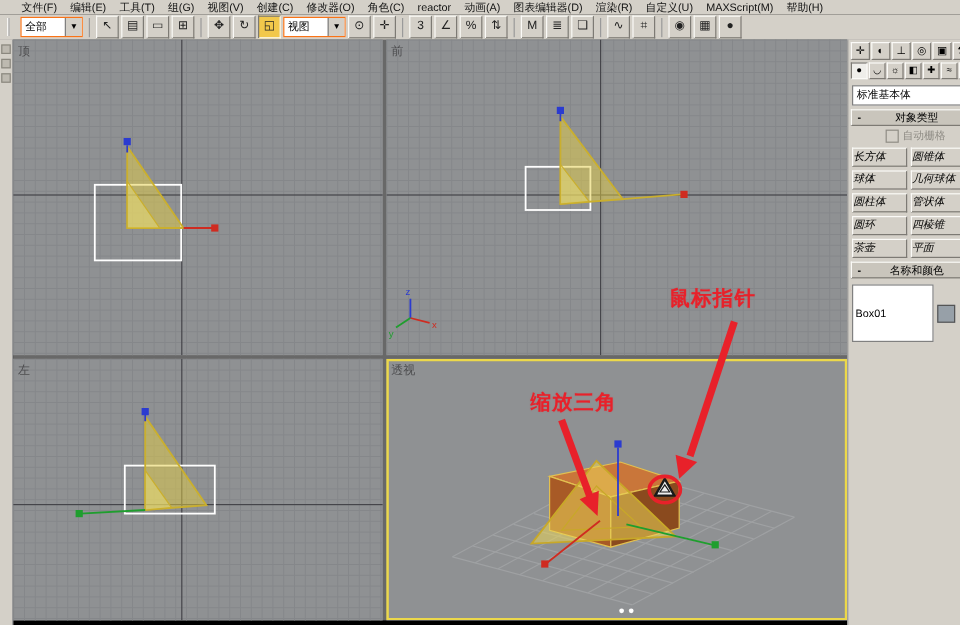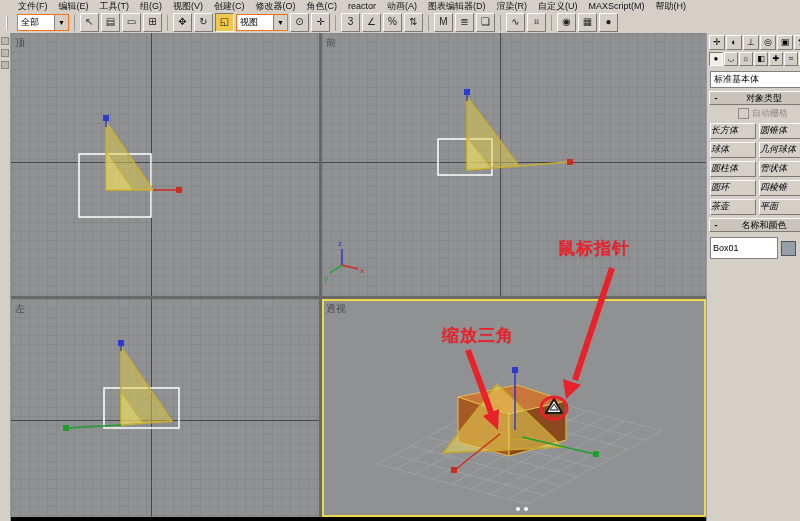--- a/index.html
+++ b/index.html
@@ -56,21 +56,21 @@
            border-color:#fbfaf7 #7d7a74 #7d7a74 #fbfaf7;display:flex;align-items:center;font-size:9px;}
   .rollout .minus{width:12px;text-align:center;font-weight:bold;}
   .rollout .rtitle{flex:1;text-align:center;padding-right:10px;}
   .autogrid{display:flex;align-items:center;gap:3px;justify-content:center;color:#8f8c85;margin:1px 0 3px 0;}
   .autogrid .cb{width:9px;height:9px;background:#d4d0c8;border:1px solid #8f8c85;}
   .btn-grid{display:grid;grid-template-columns:46px 46px;gap:3px;padding:0 3px;}
   .obtn{height:14px;background:#d4d0c8;border:1px solid;border-color:#fbfaf7 #7d7a74 #7d7a74 #fbfaf7;
         text-align:left;font-size:9px;line-height:13px;white-space:nowrap;overflow:hidden;font-style:italic;}
   .namerow{display:flex;align-items:center;gap:3px;padding:3px 3px;}
   .namerow input{width:62px;height:12px;font-size:9px;border:1px solid #808080;background:#fff;
-                 font-family:"Liberation Sans",sans-serif;padding:4px 2px;}
+                 font-family:"Liberation Sans",sans-serif;padding:17px 2px;}
   .swatch{width:13px;height:13px;background:#97a0a8;border:1px solid #555;}
   
   .anno-label{position:absolute;color:#e8212a;font-weight:bold;font-size:17px;z-index:20;
               letter-spacing:1px;text-shadow:0 0 1px rgba(232,33,42,.4);}
   #overlay{position:absolute;left:0;top:0;z-index:19;pointer-events:none;}
 </style>
 </head>
 <body>
 
 <div id="app">

